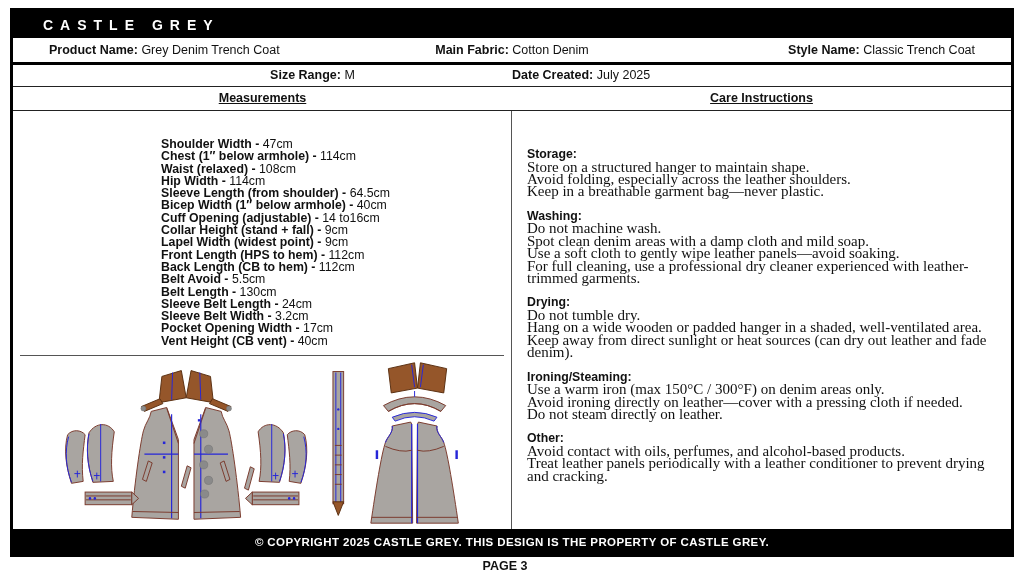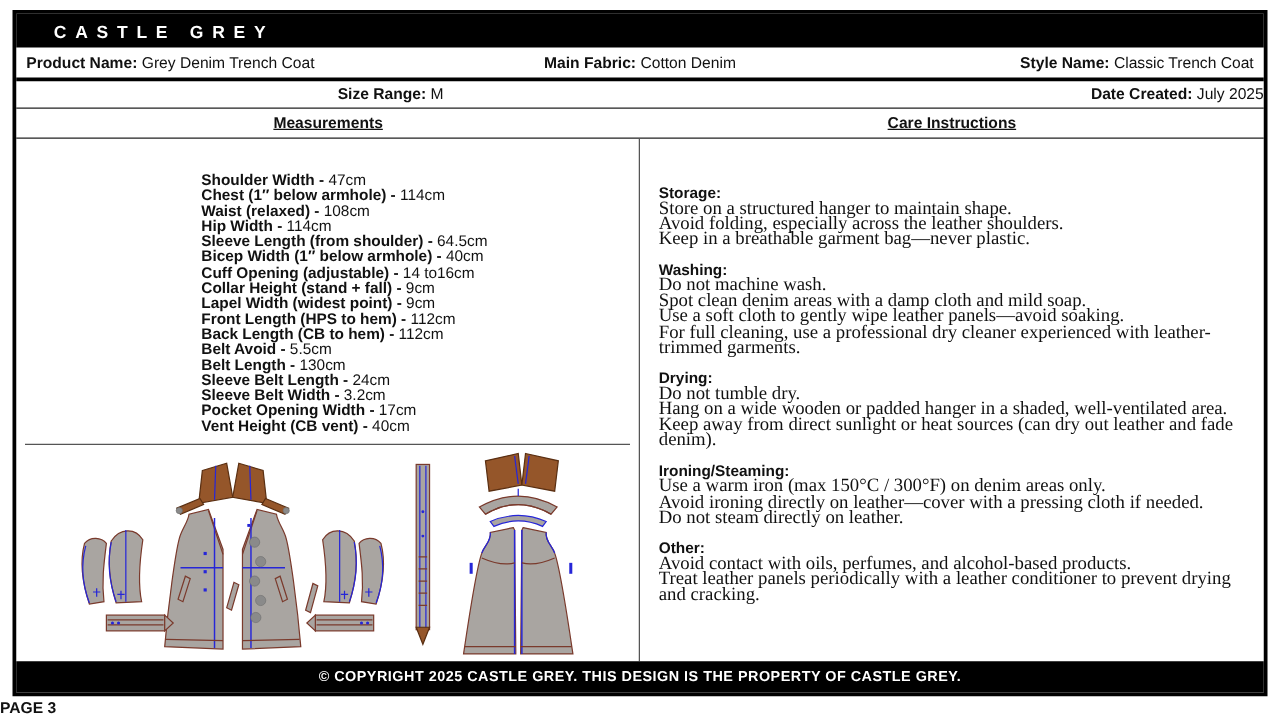--- a/index.html
+++ b/index.html
@@ -5,45 +5,45 @@
   :root{
     --c-grey:#a9a5a1; --c-maroon:#7a3a2c; --c-blue:#2626d8;
     --c-brown:#95562a; --c-btn:#8a8a8a; --ink:#111;
   }
   *{box-sizing:border-box;margin:0;padding:0;}
   html,body{width:1024px;height:573px;background:#fff;overflow:hidden;}
   body{font-family:"Liberation Sans",sans-serif;color:var(--ink);}
   .sheet{margin:8px 10px 0 10px;width:1004px;height:549px;border:3px solid #000;display:flex;flex-direction:column;background:#fff;}
   .titlebar{height:27px;background:#000;color:#fff;display:flex;align-items:center;padding-left:30px;flex:0 0 auto;}
   .titlebar .brand{font-size:14px;font-weight:bold;letter-spacing:7px;}
-  .row1{display:flex;align-items:center;border-bottom:3px solid #000;padding:5px 8px;font-size:12.5px;flex:0 0 auto;}
+  .row1{display:flex;align-items:center;border-bottom:3px solid #000;padding:5px 36px;font-size:12.5px;flex:0 0 auto;}
   .row1 .cell{white-space:nowrap;}
   .row1 .c1{flex:1;text-align:left;}
   .row1 .c2{flex:1;text-align:center;}
   .row1 .c3{flex:1;text-align:right;}
   .lbl{font-weight:bold;}
   .row2{display:flex;align-items:center;border-bottom:1.5px solid #222;padding:3px 0 4px 0;font-size:12.5px;flex:0 0 auto;}
   .row2 .ca{width:50%;text-align:center;padding-left:100px;}
-  .row2 .cb{width:50%;text-align:right;}
+  .row2 .cb{width:50%;text-align:left;}
   .row3{display:flex;align-items:center;border-bottom:1.5px solid #222;padding:4px 0 5px 0;font-size:12.5px;font-weight:bold;flex:0 0 auto;text-decoration:underline;}
   .row3 .ca,.row3 .cb{width:50%;text-align:center;}
   .content{flex:1 1 auto;display:flex;min-height:0;}
   .leftcol{width:50%;border-right:1.5px solid #555;display:flex;flex-direction:column;min-height:0;align-items:center;}
   .rightcol{width:50%;padding:37px 10px 0 15px;}
   .meas-block{height:244px;padding:27px 6px 0 33px;flex:0 0 auto;}
   .meas-row{font-size:12.3px;line-height:12.3px;white-space:nowrap;}
   .meas-name{font-weight:bold;}
   .sketch-area{flex:1 1 auto;border-top:1.5px solid #555;position:relative;min-height:0;}
   .sketch-area svg{display:block;width:100%;height:100%;}
   .care-section{margin-bottom:12px;}
   .care-title{font-weight:bold;font-size:12.3px;line-height:12.6px;}
   .care-line{font-size:15px;line-height:12.4px;font-family:Liberation Serif, serif;}
   .footerbar{flex:0 0 auto;height:25px;background:#000;color:#fff;display:flex;align-items:center;justify-content:center;}
   .footerbar span{font-size:11.5px;font-weight:bold;letter-spacing:.4px;}
-  .page-label{text-align:left;padding:2px 14px 0 0;font-size:12.5px;font-weight:bold;}
+  .page-label{text-align:center;padding:2px 14px 0 0;font-size:12.5px;font-weight:bold;}
   
   .p-grey{fill:var(--c-grey);stroke:var(--c-maroon);stroke-width:1;}
   .p-brown{fill:var(--c-brown);stroke:#5a2f12;stroke-width:1;}
   .l-blue{stroke:var(--c-blue);stroke-width:1.2;fill:none;}
   .l-blue-thin{stroke:var(--c-blue);stroke-width:1;fill:none;}
   .l-maroon{stroke:var(--c-maroon);stroke-width:1;fill:none;}
   .dot-blue{fill:var(--c-blue);}
   .dot-grey{fill:var(--c-btn);stroke:#6e6e6e;stroke-width:.5;}
 </style>
 </head>

